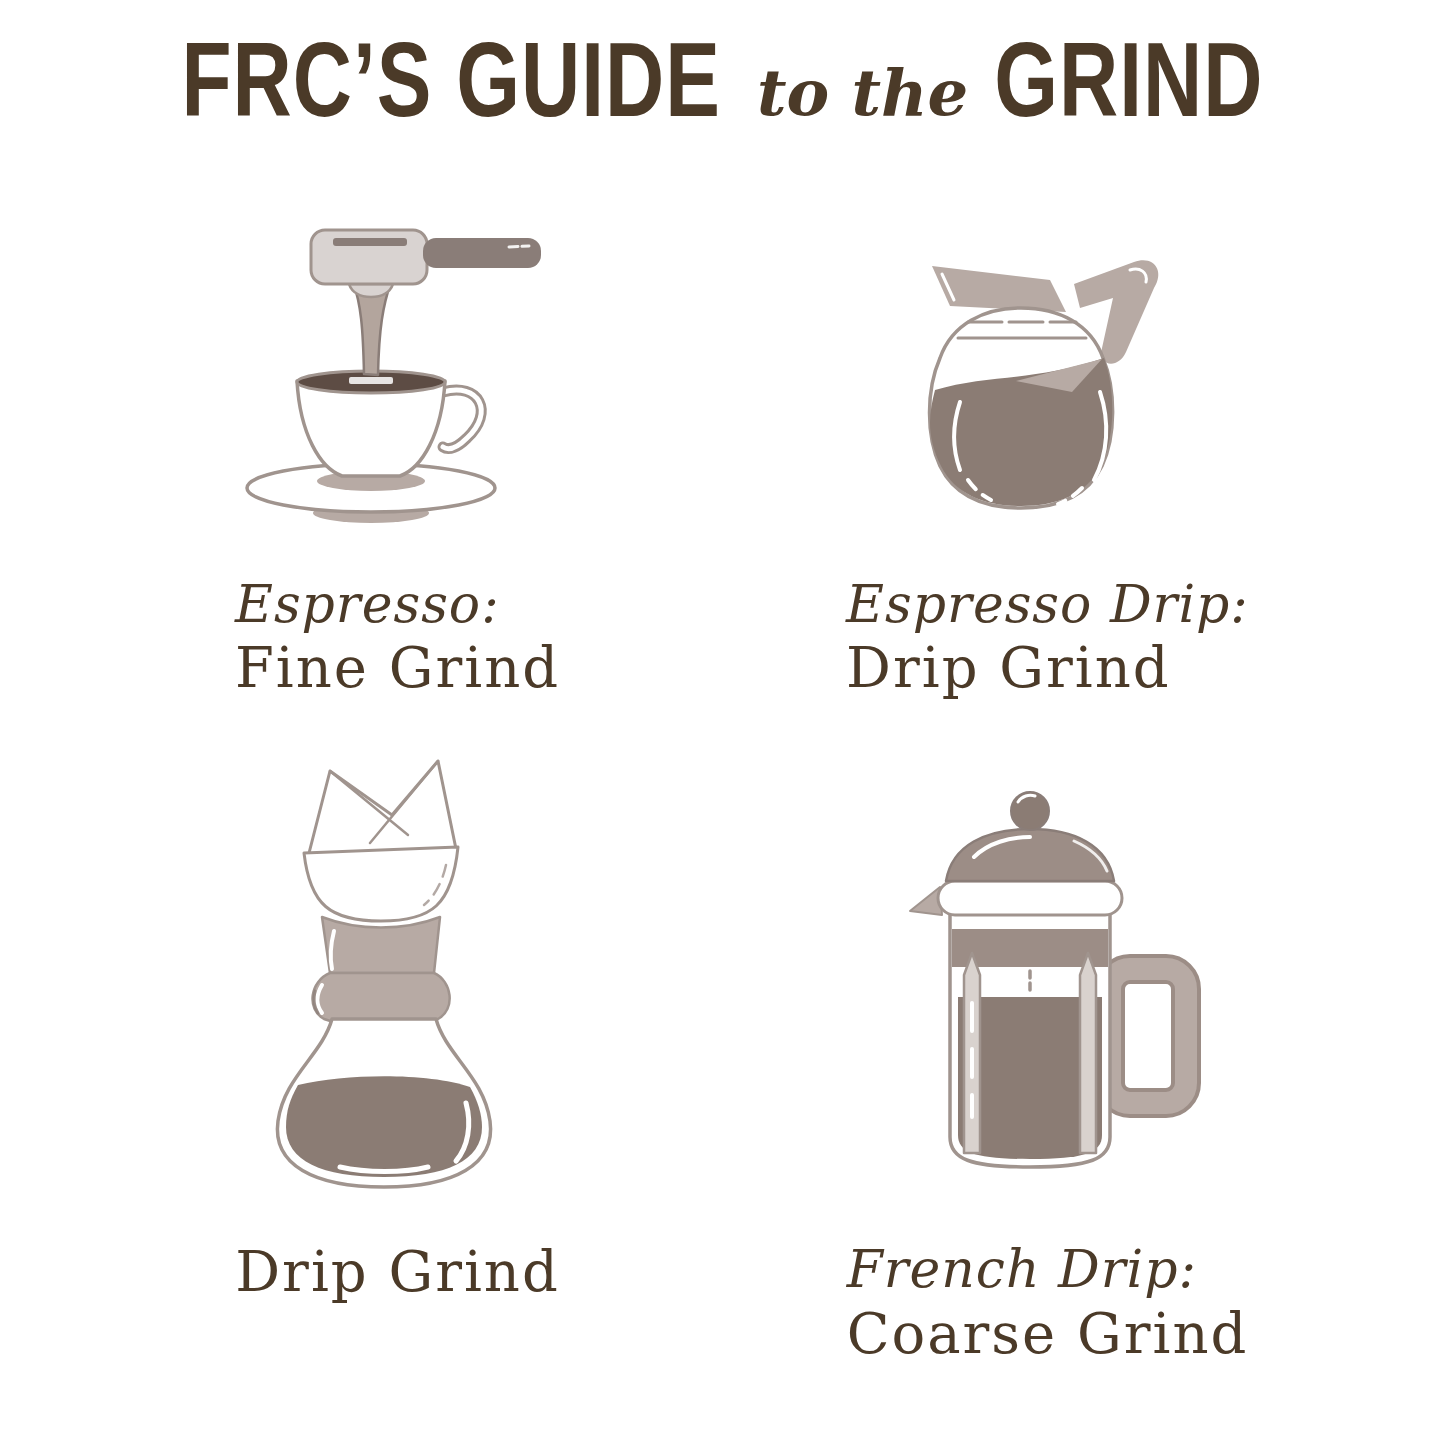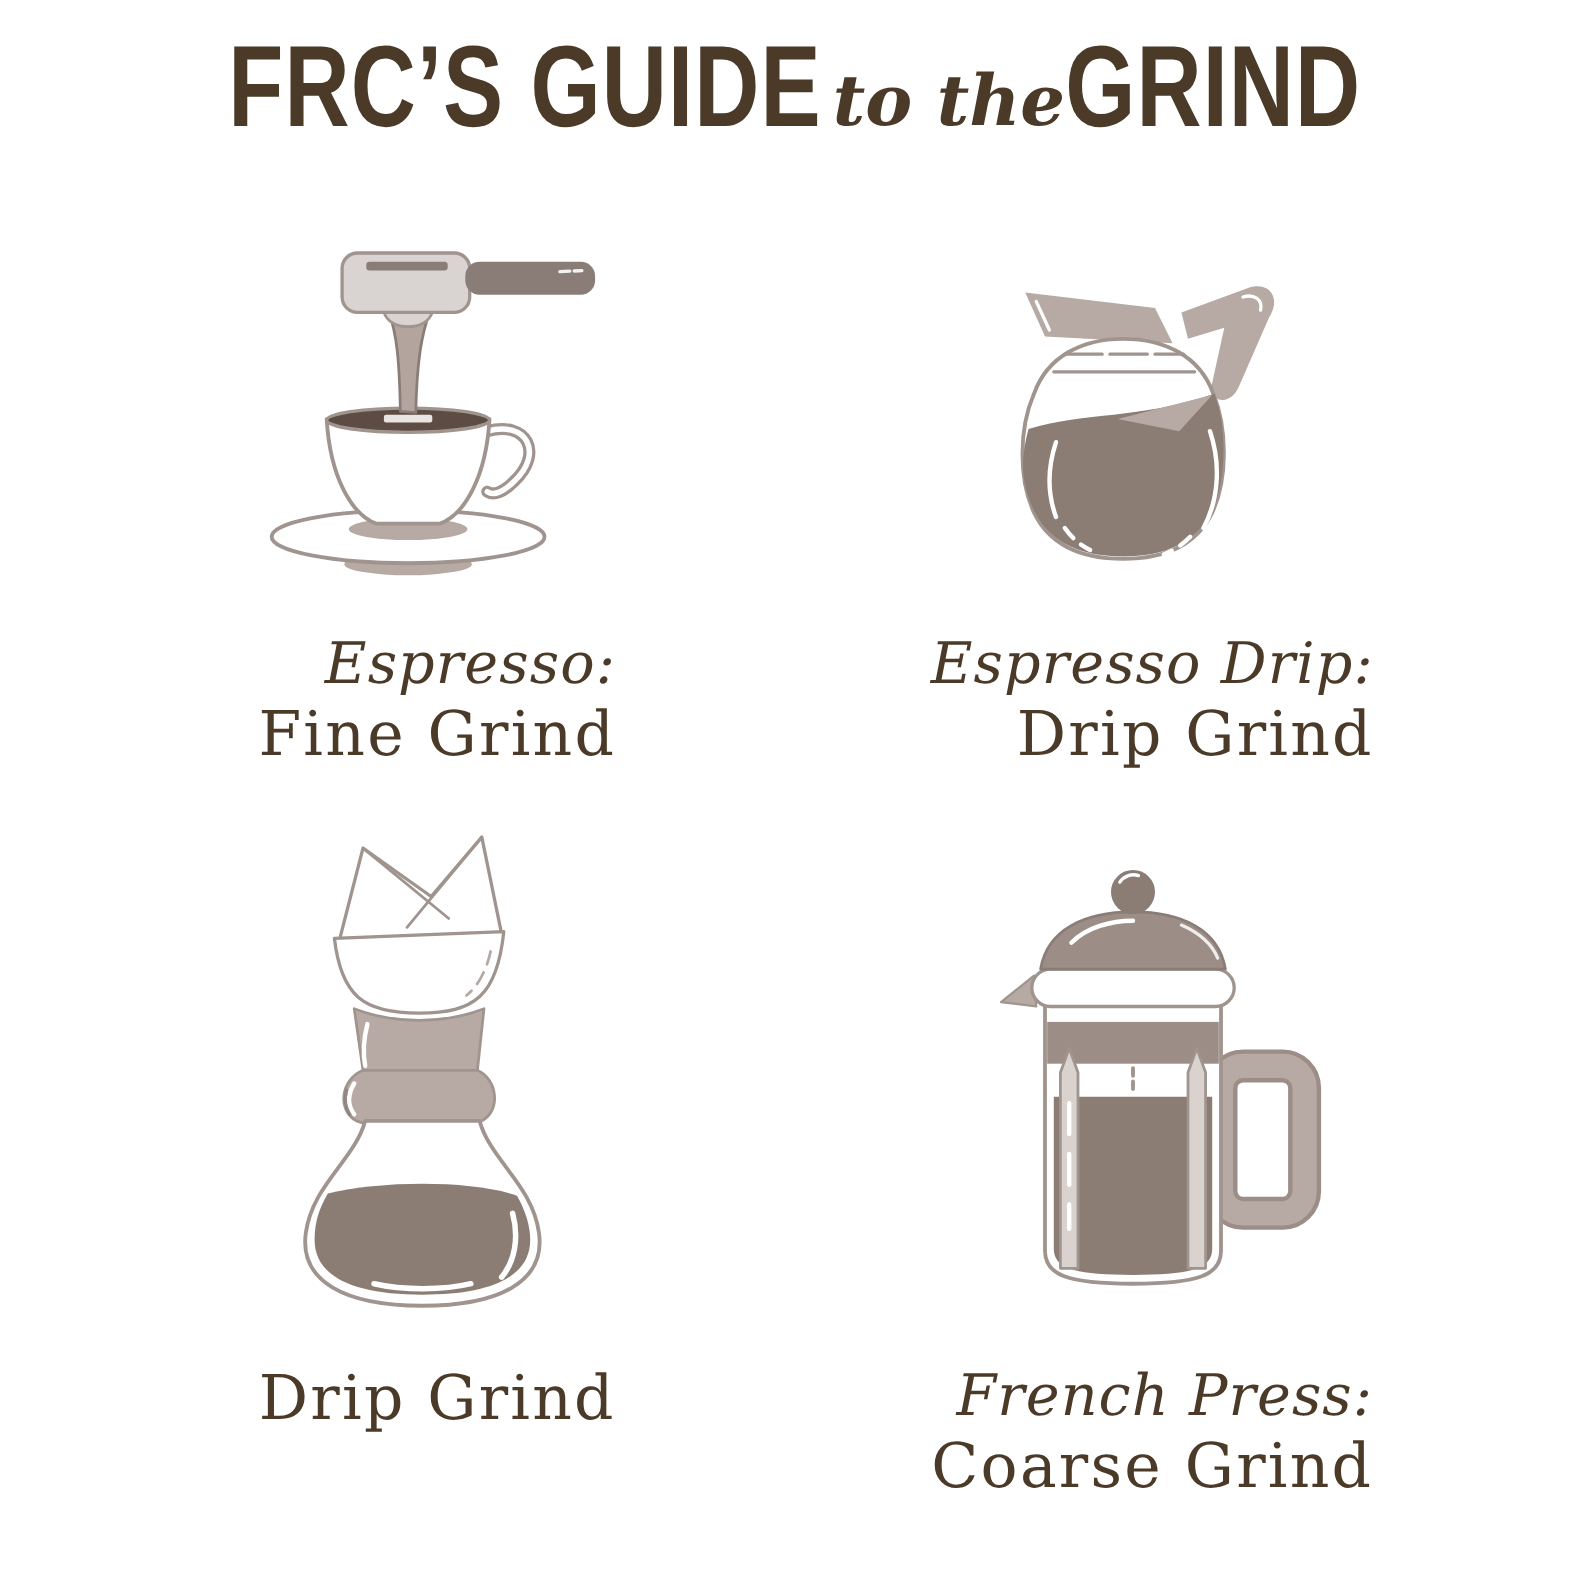--- a/index.html
+++ b/index.html
@@ -7,21 +7,21 @@
     position:relative;
     width:1445px;height:1444px;
     background:var(--background,#ffffff);
     overflow:hidden;
     font-family:"DejaVu Serif",serif;
     color:var(--text,#4b3a28);
   }
   
   .header{
     padding-top:46px;
-    display:flex;justify-content:center;align-items:baseline;
+    display:flex;justify-content:center;align-items:baseline;gap:26px;
   }
   .title-main{
     display:inline-block;
     font-family:"Liberation Sans",sans-serif;
     font-weight:700;
     font-size:82px;
     letter-spacing:1px;
     transform:scaleY(1.28);
     transform-origin:center bottom;
     color:var(--text,#4b3a28);
@@ -41,21 +41,21 @@
   
   .grid{
     width:1280px;margin:64px auto 0;
     display:grid;grid-template-columns:1fr 1fr;
     column-gap:20px;row-gap:56px;
   }
   .card{display:flex;flex-direction:column;align-items:center;}
   .icon-box{display:flex;align-items:flex-end;justify-content:center;}
   .row1 .icon-box{height:336px;}
   .row2 .icon-box{height:448px;}
-  .labels{margin-top:34px;text-align:right;line-height:1.18;}
+  .labels{margin-top:34px;text-align:left;line-height:1.18;}
   .method{
     font-style:italic;font-weight:400;
     font-size:52px;letter-spacing:1px;
   }
   .grind{
     font-weight:400;font-size:56px;letter-spacing:2px;
   }
   
   .f-white{fill:#ffffff}
   .f-coffee{fill:var(--coffee,#8b7c74)}
@@ -206,19 +206,19 @@
             <path d="M96,72 C110,58 132,52 152,52" class="nf s-white" stroke-width="4"></path>
             <path d="M196,56 C212,63 224,74 229,86" class="nf s-white" stroke-width="3" opacity="0.85"></path>
           </g>
           <g>
             <circle cx="152" cy="26" r="19" class="f-coffee s-dark" stroke-width="2"></circle>
             <path d="M140,17 C144,11 151,9 157,11" class="nf s-white" stroke-width="3"></path>
           </g>
         </svg>
       </div>
       <div class="labels">
-        <div class="method">French Press:</div>
+        <div class="method">French Drip:</div>
         <div class="grind">Coarse Grind</div>
       </div>
     </div>
 
   </div>
 </div>
 
 </body></html>

